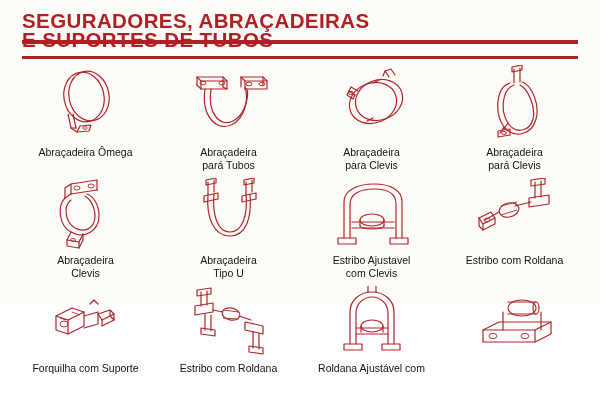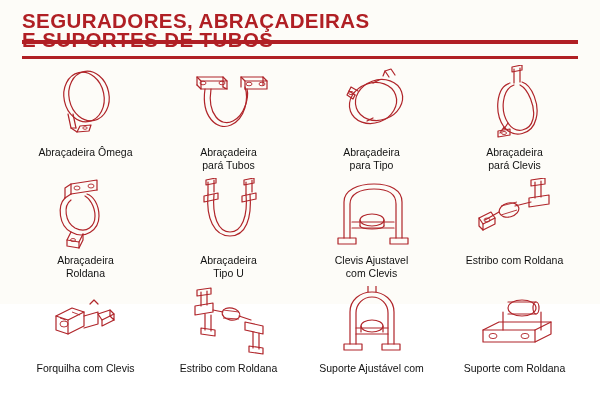--- a/index.html
+++ b/index.html
@@ -167,21 +167,21 @@
             <path class="dw" d="M40 56 L46 53"></path>
             <path class="dw" d="M28 30 L22 26 L24 22 L31 26"></path>
             <path class="dw" d="M22 26 L20 30 L26 34 L28 30"></path>
             <path class="dw" d="M62 12 L58 6 L64 4 L68 10"></path>
             <path class="dw" d="M58 6 L56 11"></path>
             <ellipse class="dw-thin" cx="24" cy="28" rx="2.4" ry="1.6"></ellipse>
           </svg>
         </div>
         <div class="caption">
           <span>Abraçadeira</span>
-          <span class="l2">para Tipo</span>
+          <span class="l2">para Clevis</span>
         </div>
       </div>
 
       <div class="cell">
         <div class="figure">
           <svg width="90" height="76" viewBox="0 0 90 76">
             <path class="dw" d="M44 4 L44 18 M50 3 L50 17"></path>
             <path class="dw" d="M42 2 L52 0 L52 5 L42 7 Z"></path>
             <path class="dw" d="M40 18 C26 22 24 48 34 62 C44 74 62 70 66 54 C70 40 62 20 52 17"></path>
             <path class="dw" d="M44 20 C32 24 30 46 38 58 C46 70 60 66 63 54 C66 42 58 24 50 20"></path>
@@ -212,21 +212,21 @@
             <path class="dw" d="M24 20 C16 28 18 48 30 54 C44 62 58 52 58 38 C58 26 52 18 46 16"></path>
             <path class="dw" d="M30 22 C22 28 24 44 34 50 C46 56 54 48 54 38 C54 28 48 20 44 18"></path>
             <path class="dw" d="M30 54 L26 62 L38 64 L42 56"></path>
             <path class="dw" d="M26 62 L26 68 L38 70 L38 64"></path>
             <path class="dw" d="M38 70 L42 62 L42 56"></path>
             <ellipse class="dw-thin" cx="32" cy="62" rx="2.5" ry="1.5"></ellipse>
           </svg>
         </div>
         <div class="caption">
           <span>Abraçadeira</span>
-          <span class="l2">Roldana</span>
+          <span class="l2">Clevis</span>
         </div>
       </div>
 
       <div class="cell">
         <div class="figure">
           <svg width="90" height="72" viewBox="0 0 90 72">
             <path class="dw" d="M24 4 L24 16 M30 2 L30 14"></path>
             <path class="dw" d="M22 2 L32 0 L32 5 L22 7 Z"></path>
             <path class="dw" d="M62 4 L62 16 M68 2 L68 14"></path>
             <path class="dw" d="M60 2 L70 0 L70 5 L60 7 Z"></path>
@@ -250,21 +250,21 @@
             <path class="dw" d="M16 60 L34 60 L34 66 L16 66 Z"></path>
             <path class="dw" d="M68 60 L86 60 L86 66 L68 66 Z"></path>
             <path class="dw" d="M30 44 L72 44"></path>
             <path class="dw" d="M30 50 L72 50"></path>
             <ellipse class="dw" cx="50" cy="42" rx="12" ry="6"></ellipse>
             <path class="dw" d="M38 42 L38 48 M62 42 L62 48"></path>
             <path class="dw" d="M38 48 C40 52 60 52 62 48"></path>
           </svg>
         </div>
         <div class="caption">
-          <span>Clevis Ajustavel</span>
+          <span>Estribo Ajustavel</span>
           <span class="l2">com Clevis</span>
         </div>
       </div>
 
       <div class="cell">
         <div class="figure">
           <svg width="100" height="72" viewBox="0 0 100 72">
             <path class="dw" d="M70 4 L70 20 M76 3 L76 19"></path>
             <path class="dw" d="M66 2 L80 0 L80 6 L66 8 Z"></path>
             <path class="dw" d="M64 20 L84 17 L84 26 L64 29 Z"></path>
@@ -297,21 +297,21 @@
             <ellipse class="dw-thin" cx="28" cy="38" rx="4" ry="3"></ellipse>
             <path class="dw" d="M48 30 L62 26 L62 38 L48 42"></path>
             <path class="dw" d="M62 28 L74 24 L78 28 L66 34 Z"></path>
             <path class="dw" d="M74 24 L74 30 L78 34 L78 28"></path>
             <path class="dw" d="M66 34 L66 40 L78 34"></path>
             <path class="dw" d="M54 18 L58 14 L62 18"></path>
             <path class="dw-thin" d="M36 26 L44 29 M24 32 L30 34"></path>
           </svg>
         </div>
         <div class="caption">
-          <span>Forquilha com Clevis</span>
+          <span>Forquilha com Suporte</span>
           <span class="l2"></span>
         </div>
       </div>
 
       <div class="cell">
         <div class="figure">
           <svg width="100" height="72" viewBox="0 0 100 72">
             <path class="dw" d="M22 6 L22 20 M28 5 L28 19"></path>
             <path class="dw" d="M18 4 L32 2 L32 8 L18 10 Z"></path>
             <path class="dw" d="M16 20 L34 17 L34 26 L16 29 Z"></path>
@@ -339,40 +339,36 @@
             <path class="dw" d="M34 58 L34 27 C34 18 41 11 50 11 C59 11 66 18 66 27 L66 58"></path>
             <path class="dw" d="M22 58 L40 58 L40 64 L22 64 Z"></path>
             <path class="dw" d="M60 58 L78 58 L78 64 L60 64 Z"></path>
             <path class="dw" d="M34 42 L66 42 M34 48 L66 48"></path>
             <ellipse class="dw" cx="50" cy="40" rx="11" ry="6"></ellipse>
             <path class="dw" d="M39 40 L39 46 M61 40 L61 46"></path>
             <path class="dw" d="M46 6 L46 0 M54 6 L54 0"></path>
           </svg>
         </div>
         <div class="caption">
-          <span>Suporte Ajustável com</span>
+          <span>Roldana Ajustável com</span>
         </div>
       </div>
 
       <div class="cell">
         <div class="figure">
           <svg width="100" height="72" viewBox="0 0 100 72">
             <path class="dw" d="M18 44 L34 36 L86 36 L86 48 L70 56 L18 56 Z"></path>
             <path class="dw" d="M18 44 L70 44 L70 56"></path>
             <path class="dw" d="M70 44 L86 36"></path>
             <ellipse class="dw-thin" cx="28" cy="50" rx="4" ry="2.6"></ellipse>
             <ellipse class="dw-thin" cx="60" cy="50" rx="4" ry="2.6"></ellipse>
             <path class="dw" d="M38 26 L38 44 M76 26 L76 44"></path>
             <ellipse class="dw" cx="57" cy="22" rx="8" ry="14" transform="rotate(90 57 22)"></ellipse>
             <path class="dw" d="M43 16 L71 16 M43 28 L71 28"></path>
             <ellipse class="dw" cx="71" cy="22" rx="3" ry="6"></ellipse>
           </svg>
         </div>
-        <div class="caption">
-          <span>Suporte com Roldana</span>
-          <span class="l2"></span>
-        </div>
       </div>
 
     </div>
 
   </div>
 </div>
 
 </body></html>

